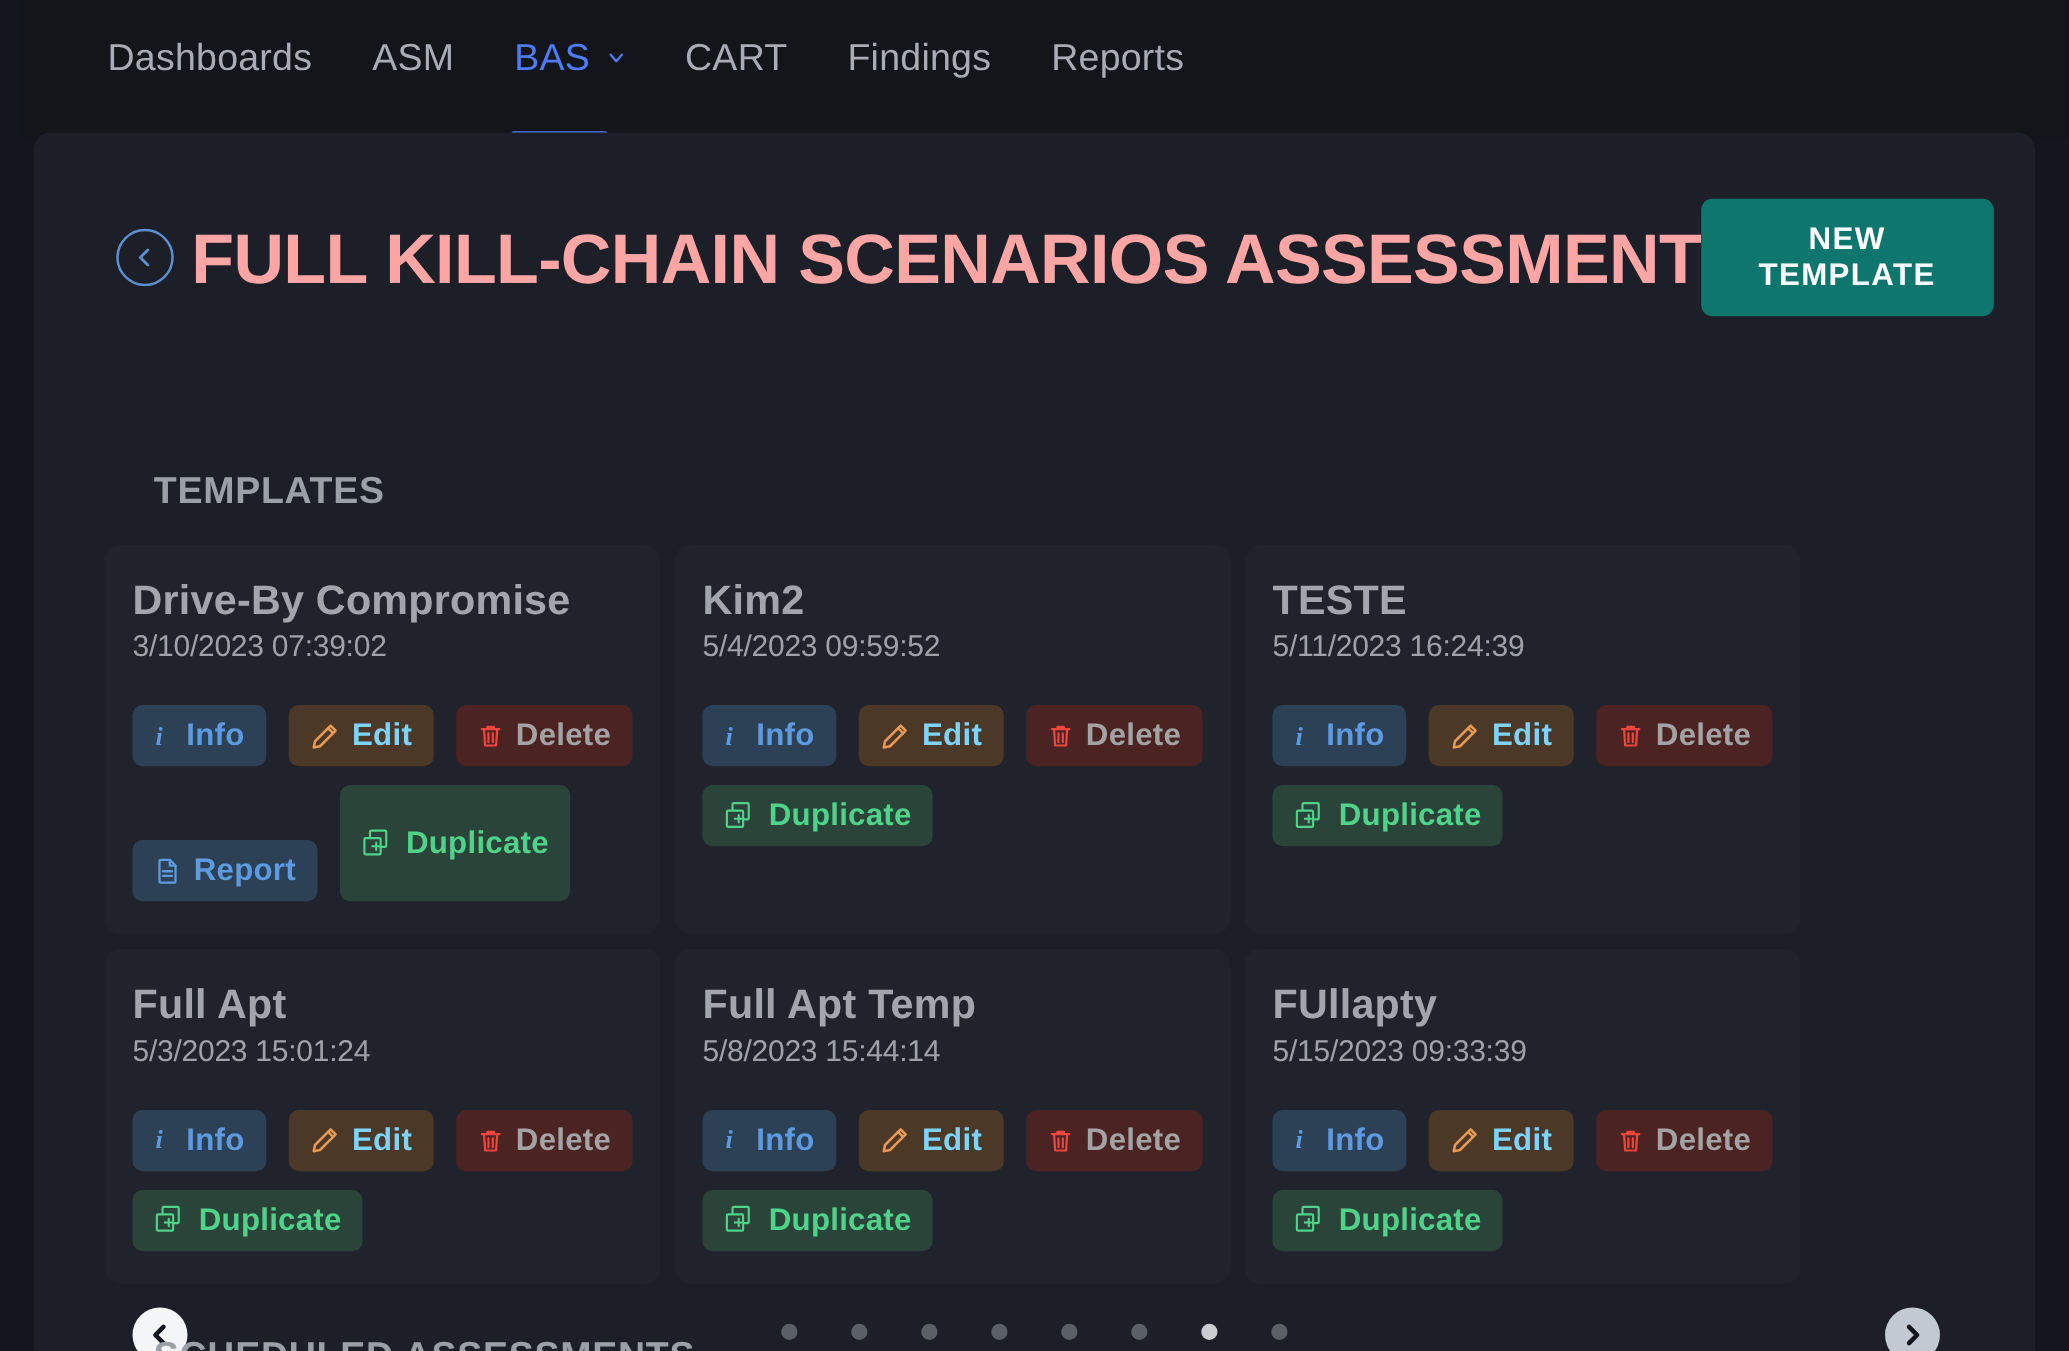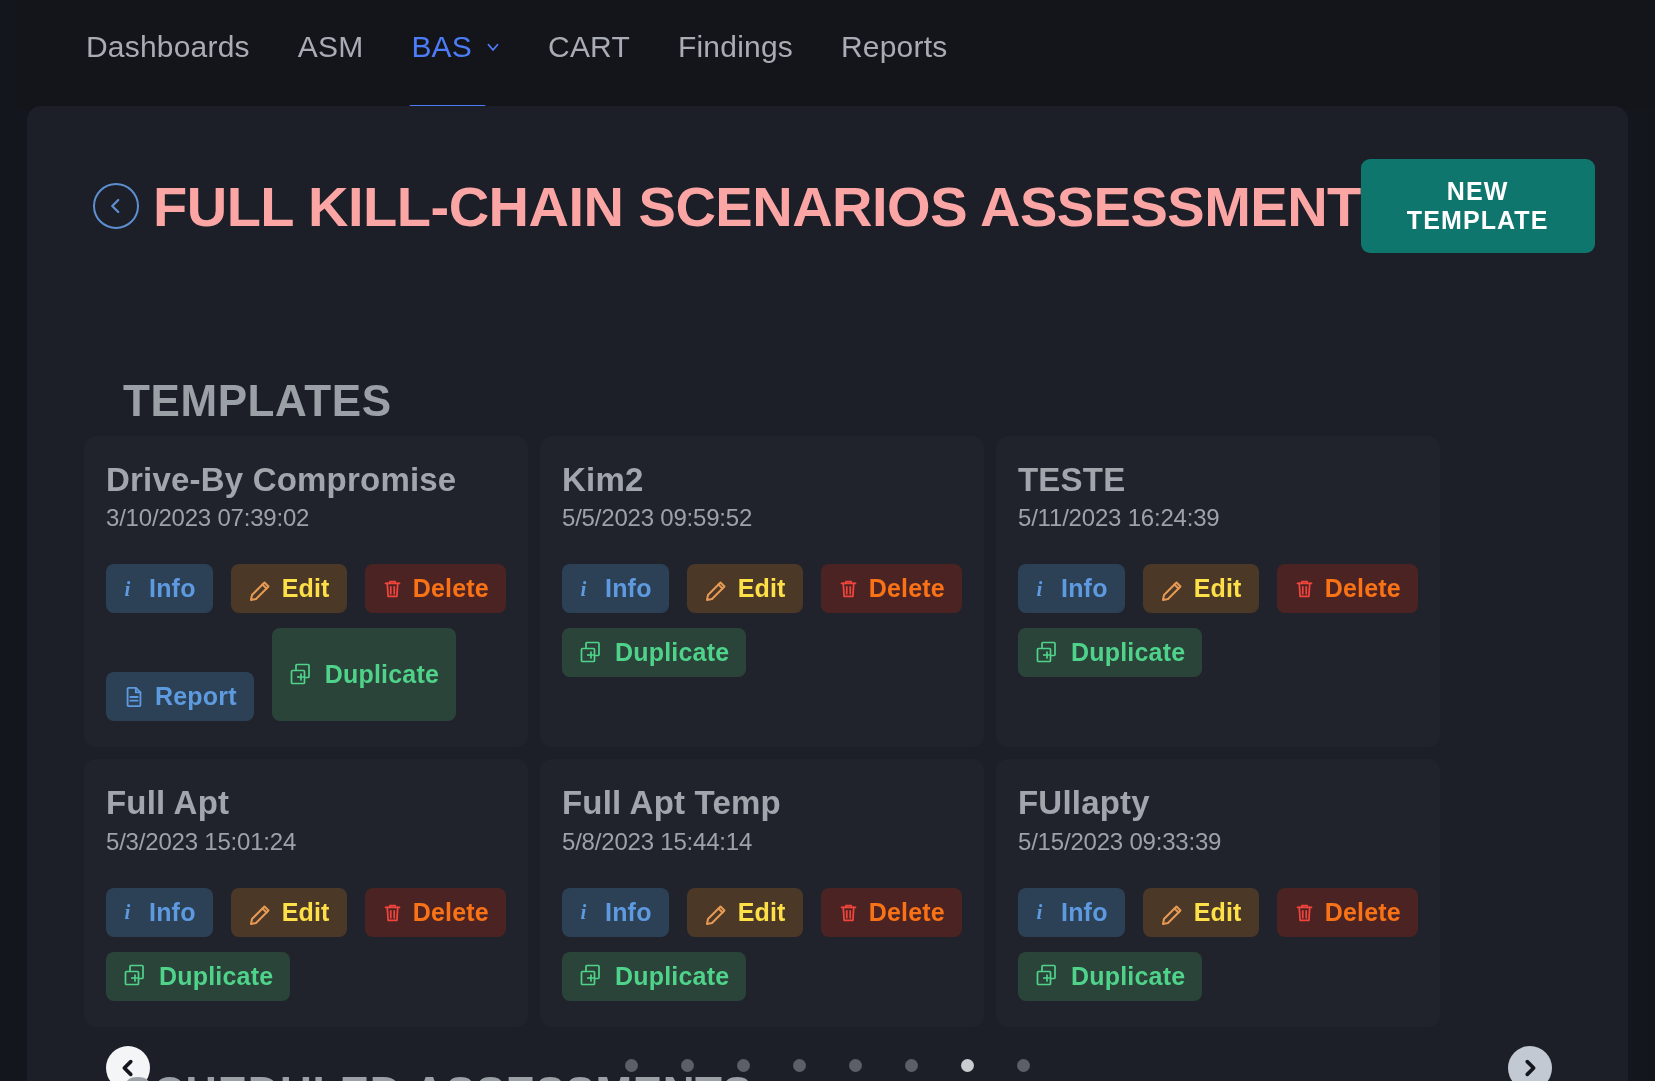--- a/index.html
+++ b/index.html
@@ -65,21 +65,21 @@
     background: #0f766e; color: #ffffff;
     font-family: "Liberation Sans Narrow", "Liberation Sans", sans-serif;
     font-size: 25px; font-weight: 700; letter-spacing: 1.1px;
     border: none; border-radius: 9px;
     padding: 18px 46px; cursor: pointer;
   }
 
   .section-label {
     position: absolute; left: 96px;
     font-family: "Liberation Sans Narrow", "Liberation Sans", sans-serif;
-    font-size: 44px; font-weight: 700; letter-spacing: .6px;
+    font-size: 30px; font-weight: 700; letter-spacing: .6px;
     color: #9ba0a6;
   }
   .section-templates { top: 270px; }
   .section-scheduled { top: 962px; }
 
   
   .cards {
     position: absolute; top: 330px; left: 57px;
     width: 1500px;
     display: grid;
@@ -107,22 +107,22 @@
   .btn {
     display: inline-flex; align-items: center; gap: 10px;
     border: none; border-radius: 8px;
     padding: 10px 17px;
     font-family: "Liberation Sans Narrow", "Liberation Sans", sans-serif;
     font-size: 25px; font-weight: 700; letter-spacing: .2px;
     cursor: pointer; white-space: nowrap;
   }
   .btn svg { display: block; flex: none; }
   .btn-info      { background: #2c4156; color: #5d9ae0; }
-  .btn-edit      { background: #4b3827; color: #fde047; align-items: flex-end; }
-  .btn-delete    { background: #4c2323; color: #f97316; }
+  .btn-edit      { background: #4b3827; color: #7dd3fc; }
+  .btn-delete    { background: #4c2323; color: #a3a3a3; }
   .btn-report    { background: #2c4156; color: #5d9ae0; margin-top: 44px; }
   .btn-duplicate { background: #2b4439; color: #4fd38a; }
 
   
   .carousel-arrow {
     position: absolute; top: 940px;
     width: 44px; height: 44px; border-radius: 50%;
     background: #d6dae1;
     display: flex; align-items: center; justify-content: center;
     cursor: pointer;
@@ -221,21 +221,21 @@
                   <line x1="9" y1="15" x2="9" y2="15"></line>
                   <path d="M9 15h6M12 12v6"></path>
                 </svg>
               </span>
               <span>Duplicate</span>
             </button>
           </div>
         </div>
         <div class="card">
           <div class="card-title">Kim2</div>
-          <div class="card-date">5/5/2023 09:59:52</div>
+          <div class="card-date">5/4/2023 09:59:52</div>
           <div class="card-actions">
             <button class="btn btn-info">
               <span>
                 <svg width="16" height="22" viewBox="0 0 12 20">
                   <text x="0" y="16" font-family="Liberation Serif, serif" font-size="19" font-weight="bold" font-style="italic" fill="#5d9ae0">i</text>
                 </svg>
               </span>
               <span>Info</span>
             </button>
             <button class="btn btn-edit">

